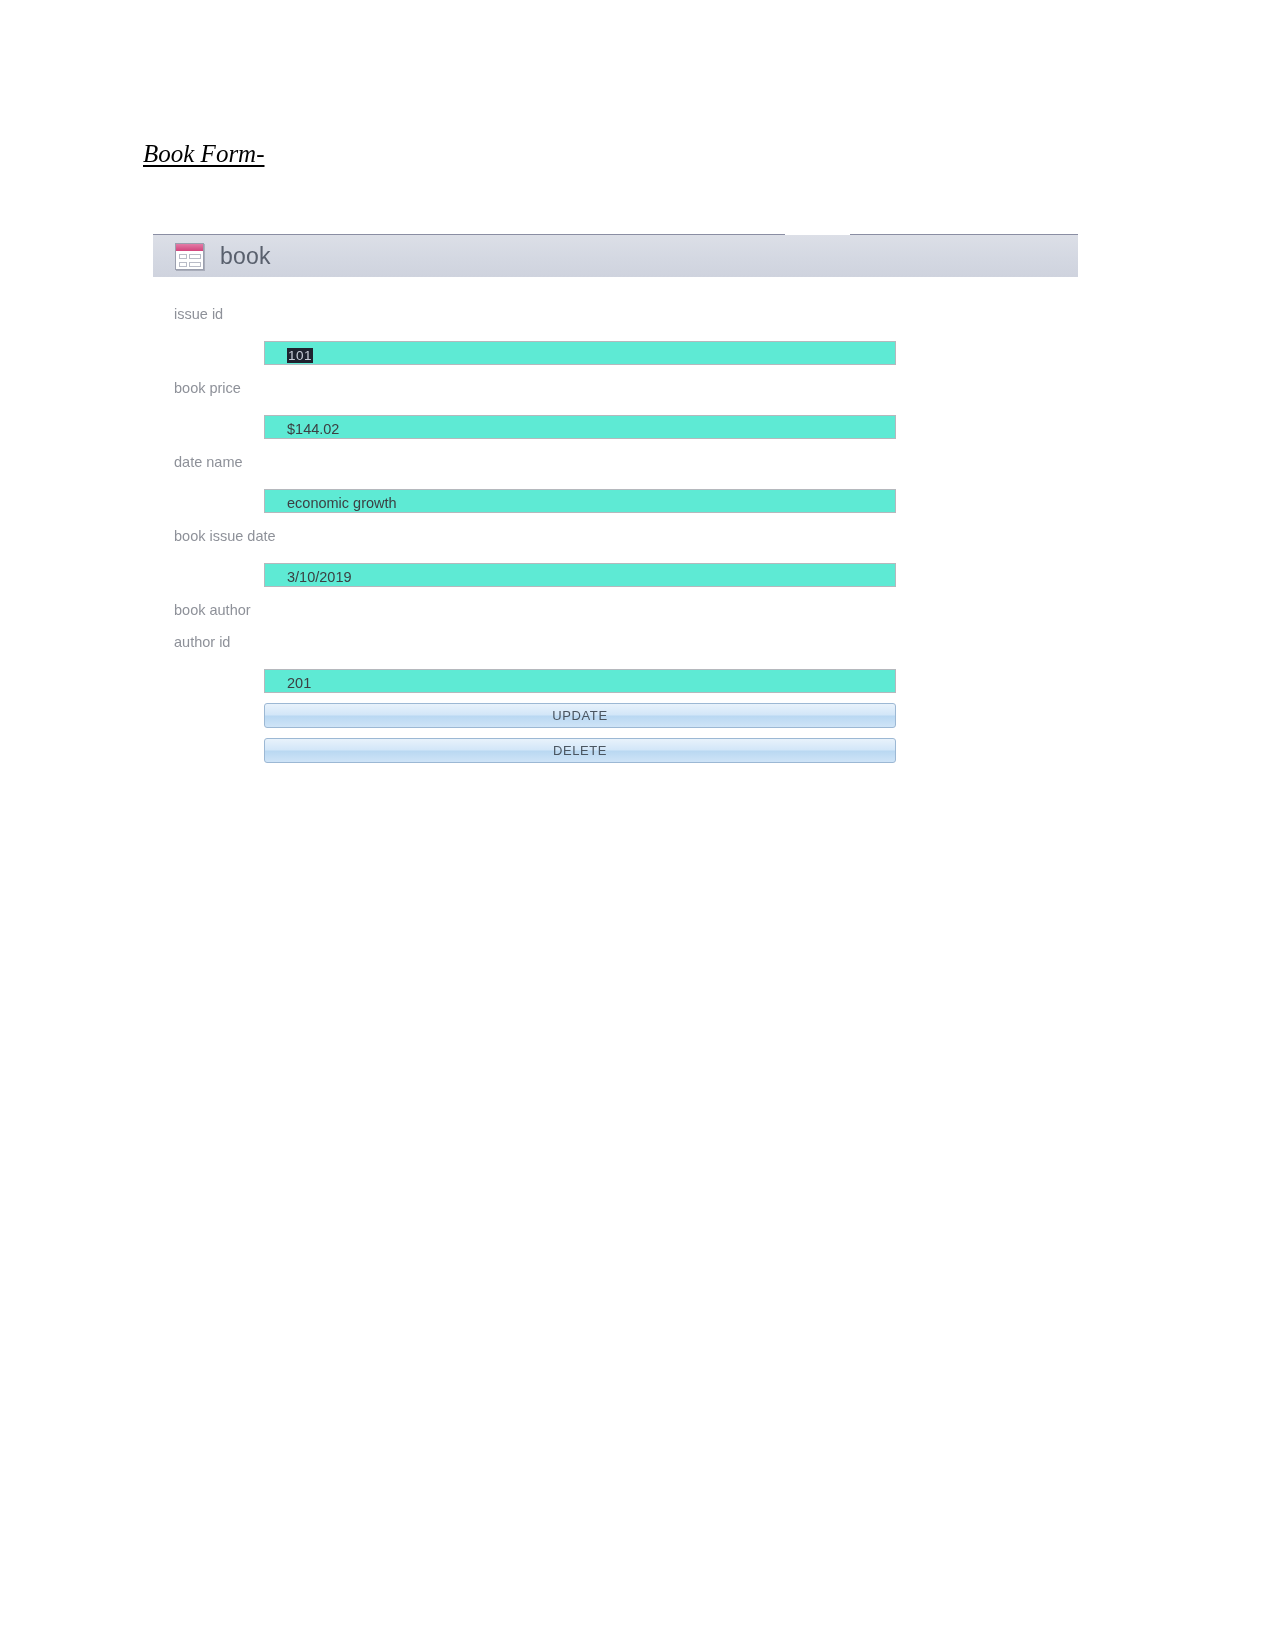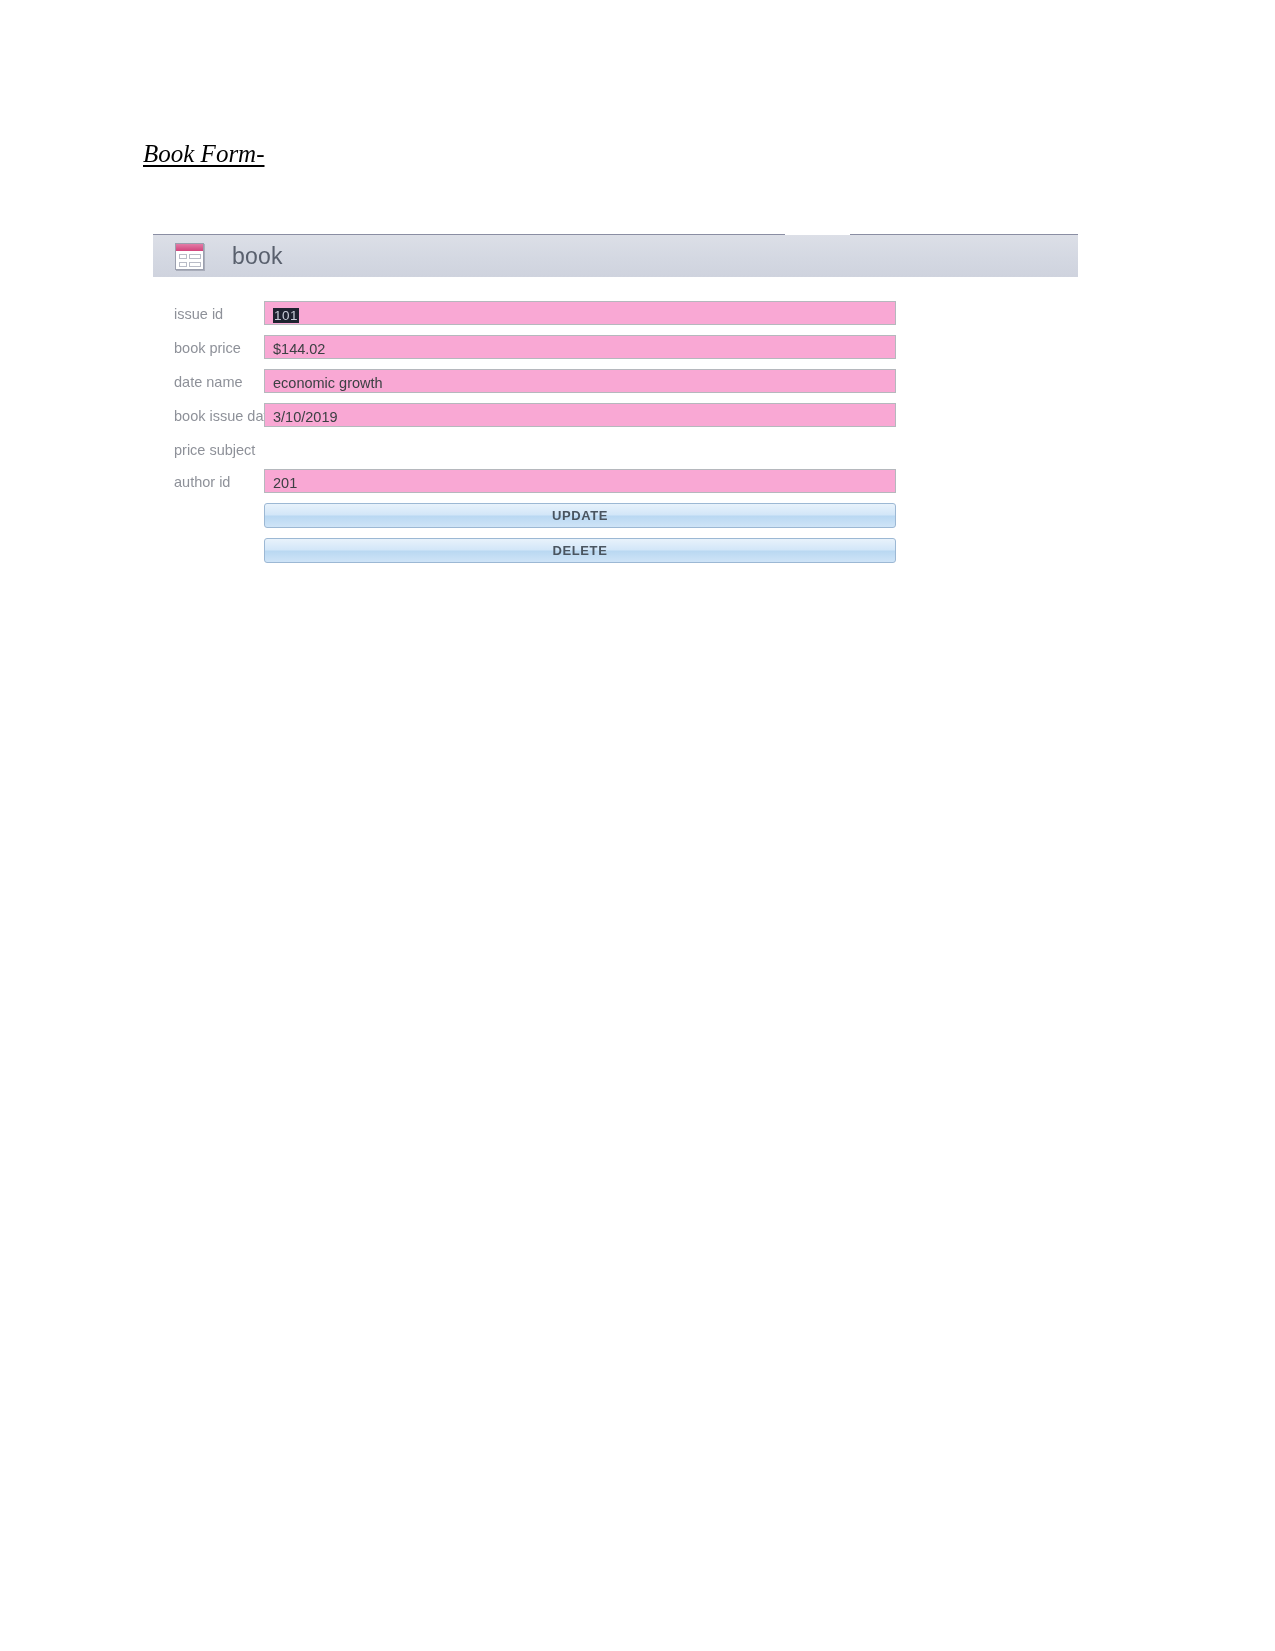--- a/index.html
+++ b/index.html
@@ -89,21 +89,21 @@
     background: #ffffff;
     border: 1px solid #b9bcc7;
     box-sizing: border-box;
   }
   .form-icon .r1l { left: 3px;  top: 10px; }
   .form-icon .r1v { left: 13px; top: 10px; }
   .form-icon .r2l { left: 3px;  top: 18px; }
   .form-icon .r2v { left: 13px; top: 18px; }
 
   .form-title {
-    margin-left: 28px;
+    margin-left: 16px;
     font-size: 23px;
     color: #59606d;
     font-weight: 400;
     letter-spacing: .2px;
     text-align: center;
   }
 
   
   .form-body {
     padding-top: 24px;
@@ -127,46 +127,46 @@
     line-height: 1.2;
     padding-top: 5px;
     white-space: nowrap;
   }
 
   .field-box {
     flex: 0 0 632px;
     width: 632px;
     box-sizing: border-box;
     border: 1px solid #b5b8bd;
-    background: #f9a8d4;
+    background: #5eead4;
     font-size: 14.5px;
     color: #3c4043;
-    padding: 4px 0 0 8px;
+    padding: 4px 0 0 22px;
     line-height: 1.25;
     box-shadow: inset 0 0 0 0 #fff;
+    margin-top: 40px;
   }
   .field-box.h1 { height: 24px; }
   .field-box.h2 { height: 24px; }
 
   
   .sel-value {
     display: inline-block;
     background: #1f2330;
     color: #c8ccd8;
     padding: 0 1px;
     font-size: 13.5px;
     line-height: 15px;
     letter-spacing: .5px;
   }
 
   
   .btn-row {
     display: flex;
     margin-bottom: 10px;
-    font-weight: bold;
   }
   .btn-spacer {
     width: 111px;
     flex: 0 0 111px;
   }
   .form-btn {
     flex: 0 0 632px;
     width: 632px;
     height: 25px;
     box-sizing: border-box;
@@ -215,21 +215,21 @@
       </div>
       <div class="field-row">
         <div class="field-label">date name</div>
         <div class="field-box h2">economic growth</div>
       </div>
       <div class="field-row">
         <div class="field-label">book issue date</div>
         <div class="field-box h1">3/10/2019</div>
       </div>
       <div class="field-row">
-        <div class="field-label">price subject</div>
+        <div class="field-label">book author</div>
       </div>
       <div class="field-row">
         <div class="field-label">author id</div>
         <div class="field-box h2">201</div>
       </div>
       <div class="btn-row">
         <div class="btn-spacer"></div>
         <div class="form-btn">UPDATE</div>
       </div>
       <div class="btn-row">

